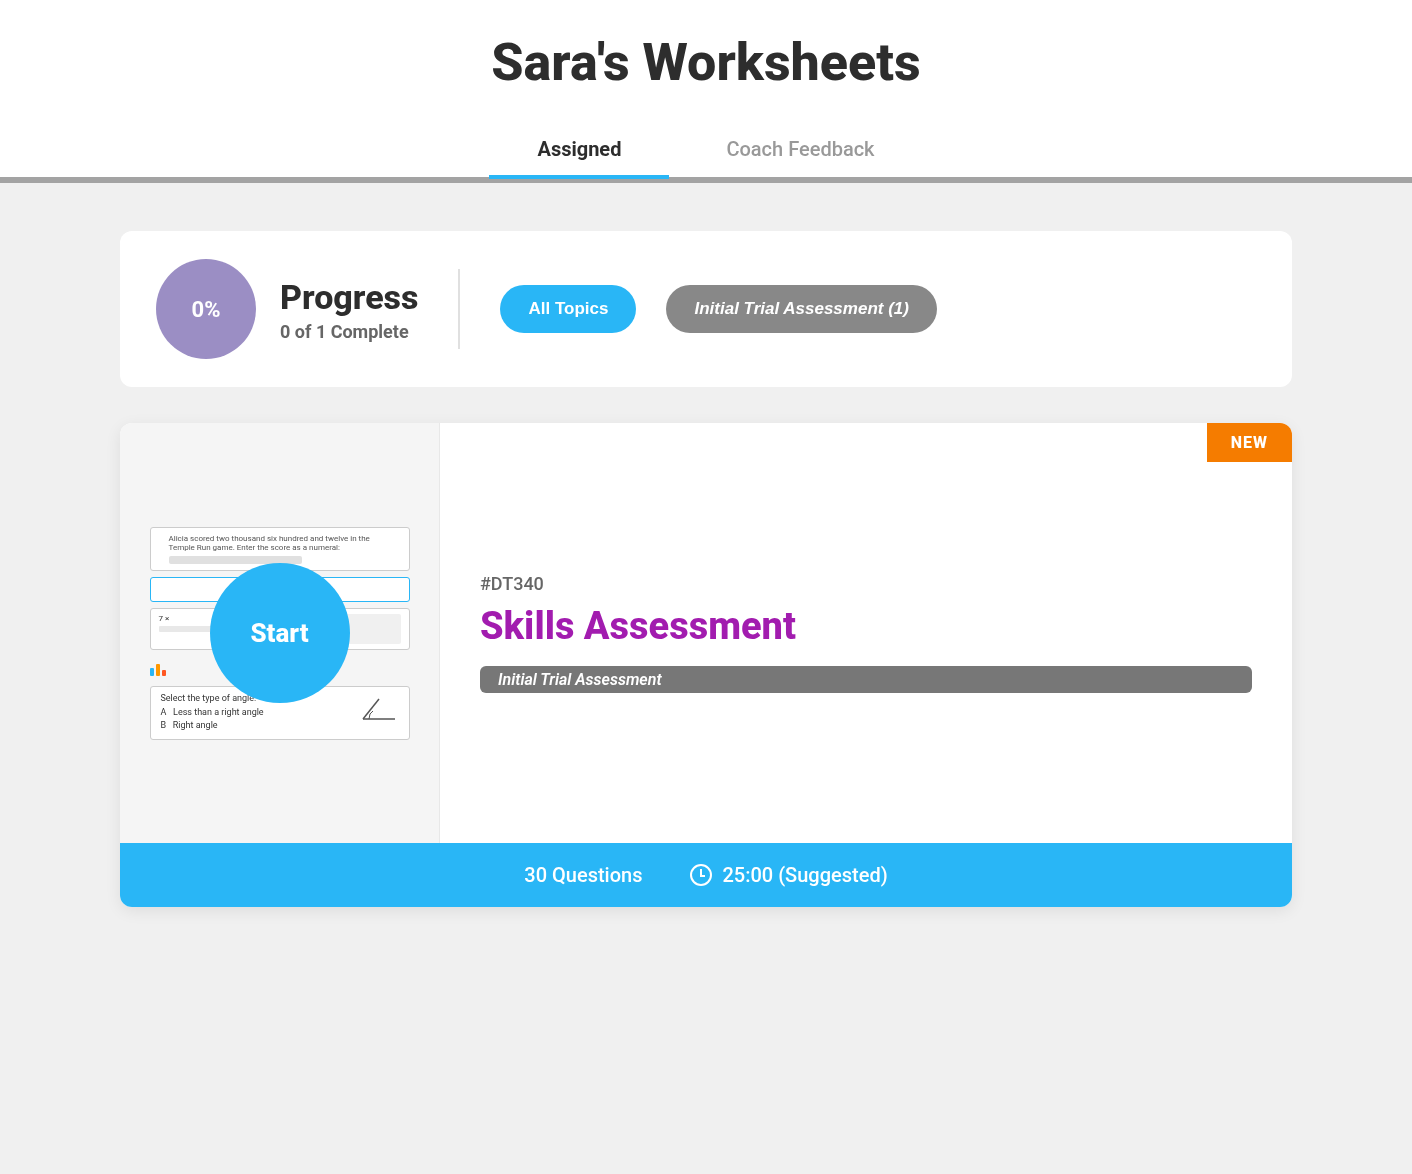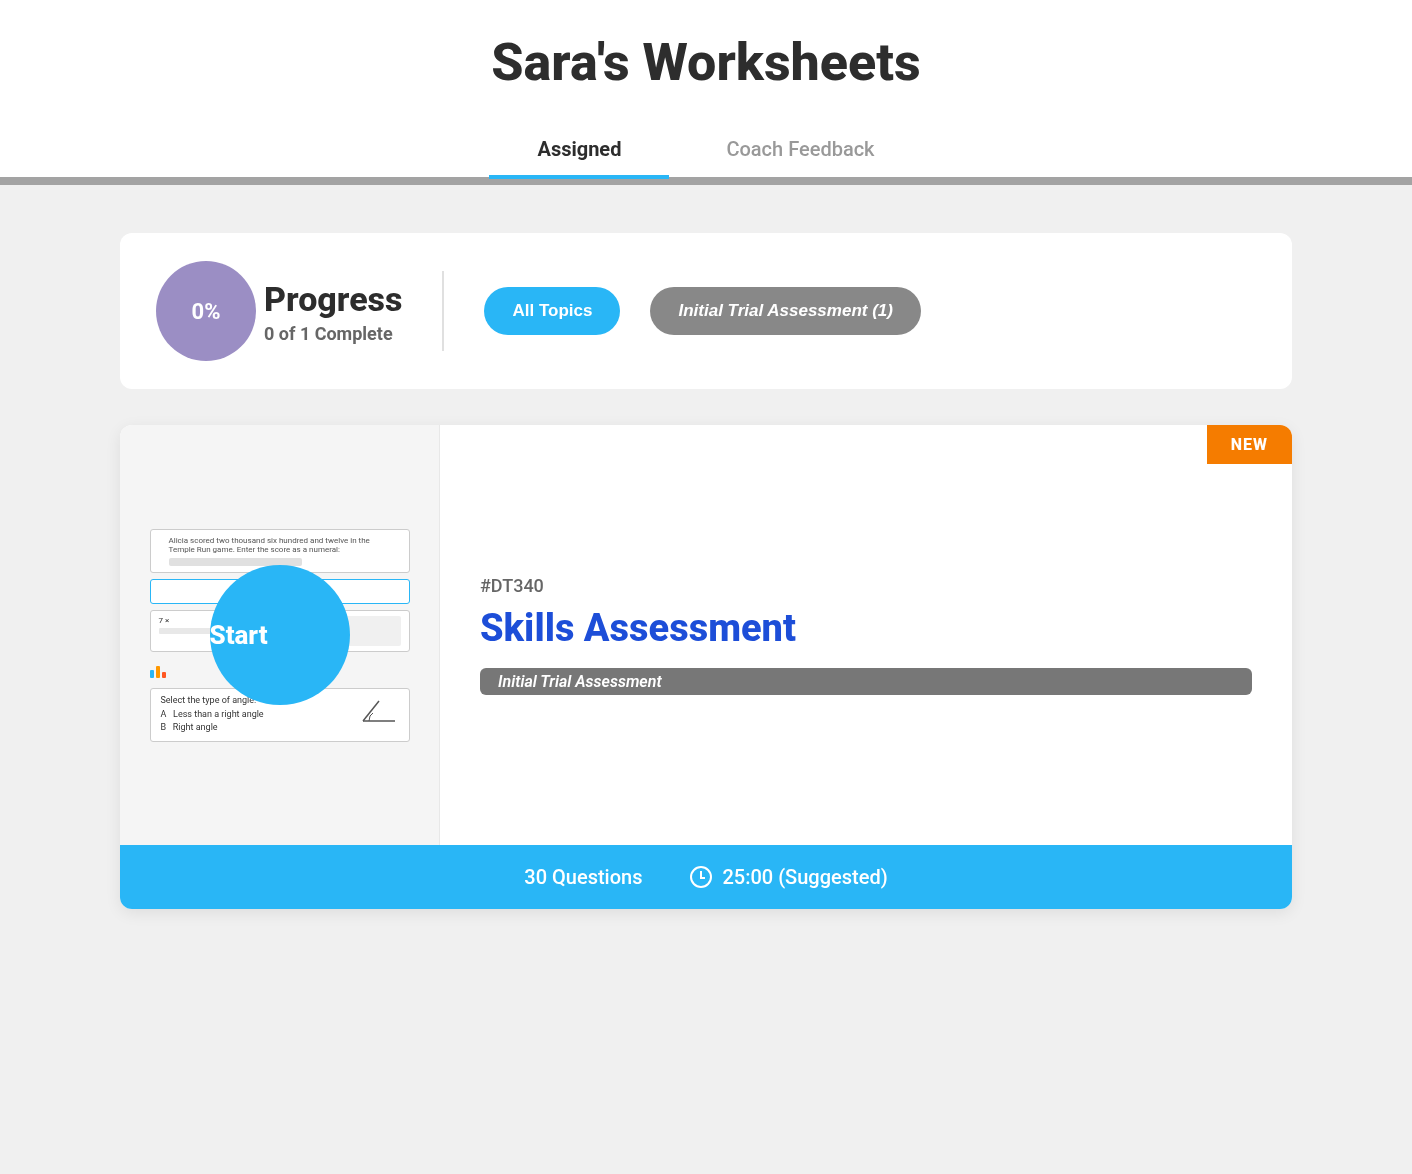--- a/index.html
+++ b/index.html
@@ -8,21 +8,21 @@
       font-family: -apple-system, BlinkMacSystemFont, 'Segoe UI', Roboto, sans-serif;
       background: #f0f0f0;
       min-height: 1174px;
       width: 1412px;
     }
 
     .header-area {
       background: #ffffff;
       padding: 32px 0 0 0;
       text-align: center;
-      border-bottom: 8px solid #a3a3a3;
+      border-bottom: 6px solid #a3a3a3;
     }
 
     .page-title {
       font-size: 52px;
       font-weight: 800;
       color: #2d2d2d;
       margin-bottom: 28px;
     }
 
     .tabs {
@@ -70,21 +70,21 @@
       display: flex;
       align-items: center;
       justify-content: center;
       color: white;
       font-size: 22px;
       font-weight: 700;
       flex-shrink: 0;
     }
 
     .progress-info {
-      margin-left: 8px;
+      margin-left: 24px;
       flex-shrink: 0;
     }
 
     .progress-label {
       font-size: 34px;
       font-weight: 800;
       color: #2d2d2d;
     }
 
     .progress-sub {
@@ -195,20 +195,21 @@
       flex: 1;
     }
 
     .start-circle {
       width: 140px;
       height: 140px;
       border-radius: 50%;
       background: #29b6f6;
       display: flex;
       align-items: center;
+      justify-content: center;
       color: white;
       font-size: 26px;
       font-weight: 800;
       position: absolute;
       top: 50%;
       left: 50%;
       transform: translate(-50%, -50%);
       cursor: pointer;
       z-index: 2;
     }
@@ -262,21 +263,21 @@
     .card-code {
       font-size: 18px;
       color: #666;
       font-weight: 500;
       margin-bottom: 10px;
     }
 
     .card-title {
       font-size: 38px;
       font-weight: 800;
-      color: #1d4ed8;
+      color: #a21caf;
       margin-bottom: 18px;
     }
 
     .card-topic-tag {
       display: inline-block;
       background: #777;
       color: white;
       border-radius: 6px;
       padding: 4px 18px;
       font-size: 16px;

